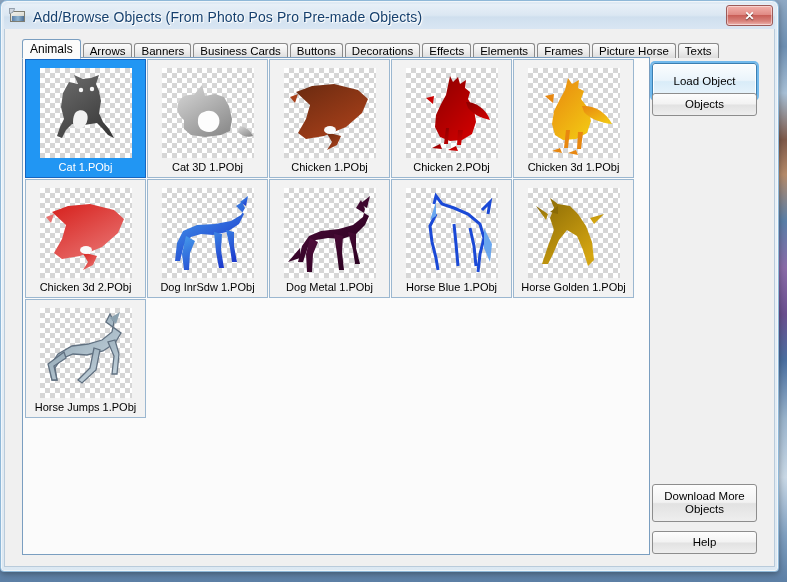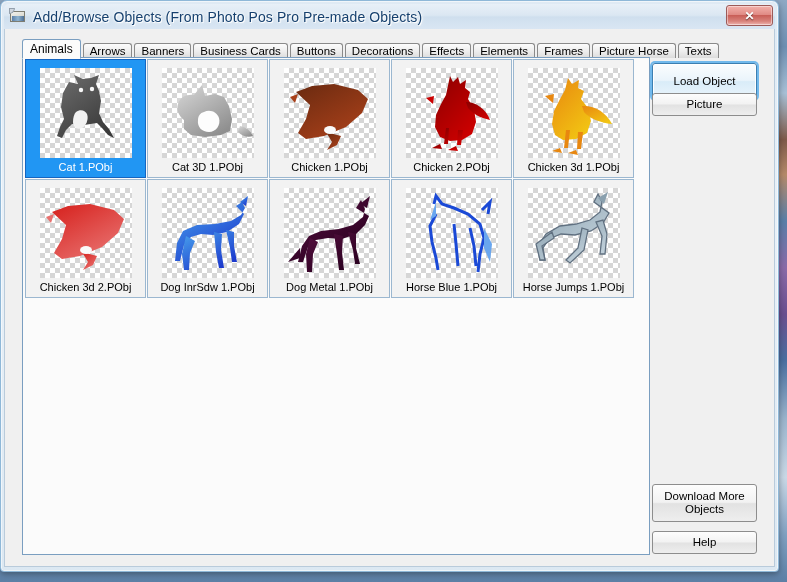--- a/index.html
+++ b/index.html
@@ -398,34 +398,50 @@
                 <path fill="none" stroke="#1a49d6" stroke-width="3" d="M28 16l2-8 6 8 12 4 14 6 12 10 4 14-4 16-2 18M30 26l-6 12 2 16 4 16 2 12M48 36l2 20 2 22M64 40l4 18 2 20M76 22l8-8-2 12"></path>
                 <path fill="#69a6ee" d="M30 14l-6 18 6-4zM78 40l8 16-2 18-6-14z"></path>
               </svg>
             </div>
             <div class="cell-label">Horse Blue 1.PObj</div>
           </div>
           <div class="cell">
             <div class="thumb">
               <svg viewBox="0 0 92 90" xmlns="http://www.w3.org/2000/svg">
                 <defs>
+                  <linearGradient id="g10" x1="0" y1="0" x2="0.7" y2="1">
+                    <stop offset="0" stop-color="#8a6a06"></stop>
+                    <stop offset="1" stop-color="#d4a511"></stop>
+                  </linearGradient>
+                </defs>
+                <path fill="url(#g10)" d="M26 20l-4-10 8 6 12 2 8 8 8 12 6 16 2 18-6 6-5-16-6-14-10-6-8 10-6 14-5 10h-6l6-18 6-16-4-12z"></path>
+                <path fill="url(#g10)" d="M20 26L8 18l10 14zM62 30l14-4-10 10z"></path>
+                <path fill="#8a6a06" d="M30 18l-8 6 8 2z"></path>
+              </svg>
+            </div>
+            <div class="cell-label">Horse Golden 1.PObj</div>
+          </div>
+          <div class="cell">
+            <div class="thumb">
+              <svg viewBox="0 0 92 90" xmlns="http://www.w3.org/2000/svg">
+                <defs>
                   <linearGradient id="g11" x1="0" y1="0" x2="0.7" y2="1">
                     <stop offset="0" stop-color="#8aa0ae"></stop>
                     <stop offset="1" stop-color="#c3d2dc"></stop>
                   </linearGradient>
                 </defs>
                 <path fill="url(#g11)" stroke="#607080" stroke-width="1.3" d="M66 14l4-8 4 8-2 10-10 8-14 4-16 2-14 8-8 12 2 14h5l-2-12 6-9 12-5 14 1 16-4 12-8 6-10z"></path>
                 <path fill="url(#g11)" stroke="#607080" stroke-width="1.3" d="M24 44L8 56l4 16h5L14 58l12-8zM54 40l-4 20-12 12 4 3 14-13 4-20zM68 34l6 14-2 18h5l2-20-4-14z"></path>
                 <path fill="#8aa0ae" d="M70 10l10-6-4 12z"></path>
               </svg>
             </div>
             <div class="cell-label">Horse Jumps 1.PObj</div>
           </div>
         </div>
     </div>
 
     <div class="btn focus" id="load-object-button">Load Object</div>
-    <div class="btn" id="cancel-button">Picture</div>
+    <div class="btn" id="cancel-button">Objects</div>
     <div class="btn" id="help-button">Help</div>
     <div class="btn" id="download-button">Download More Objects</div>
 
   </div>
 </div>
 
 </body></html>

